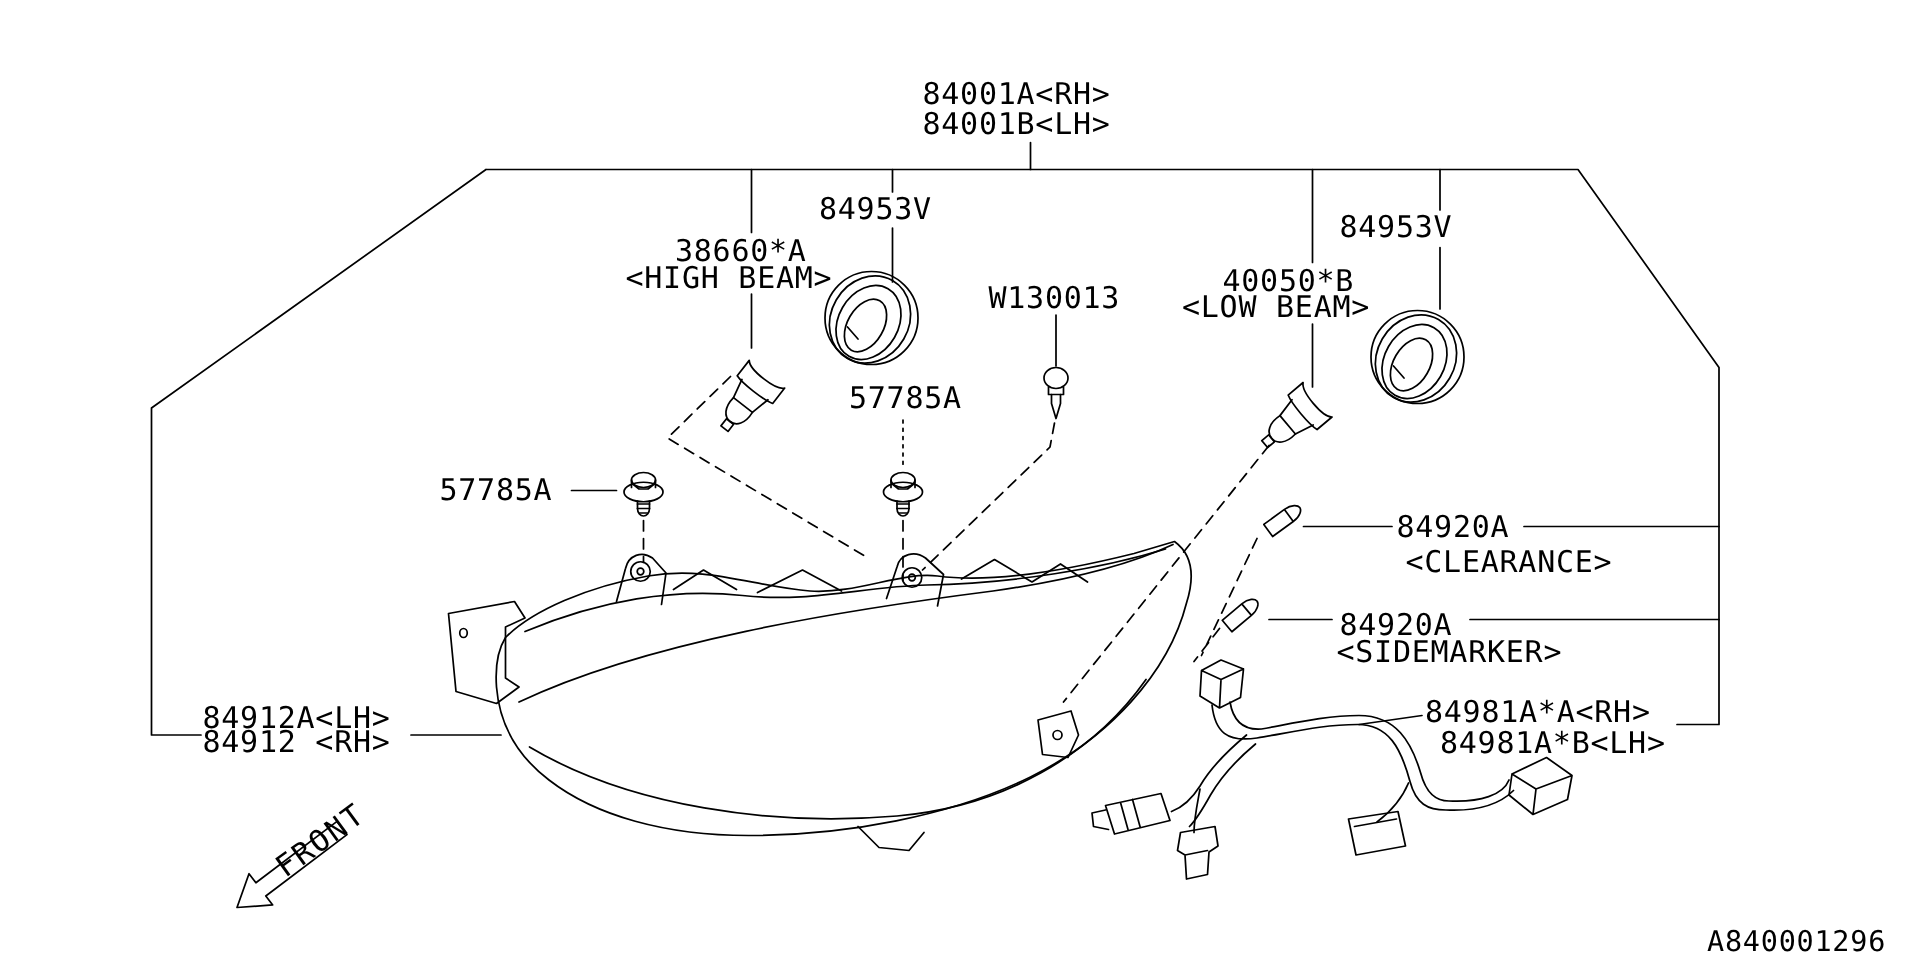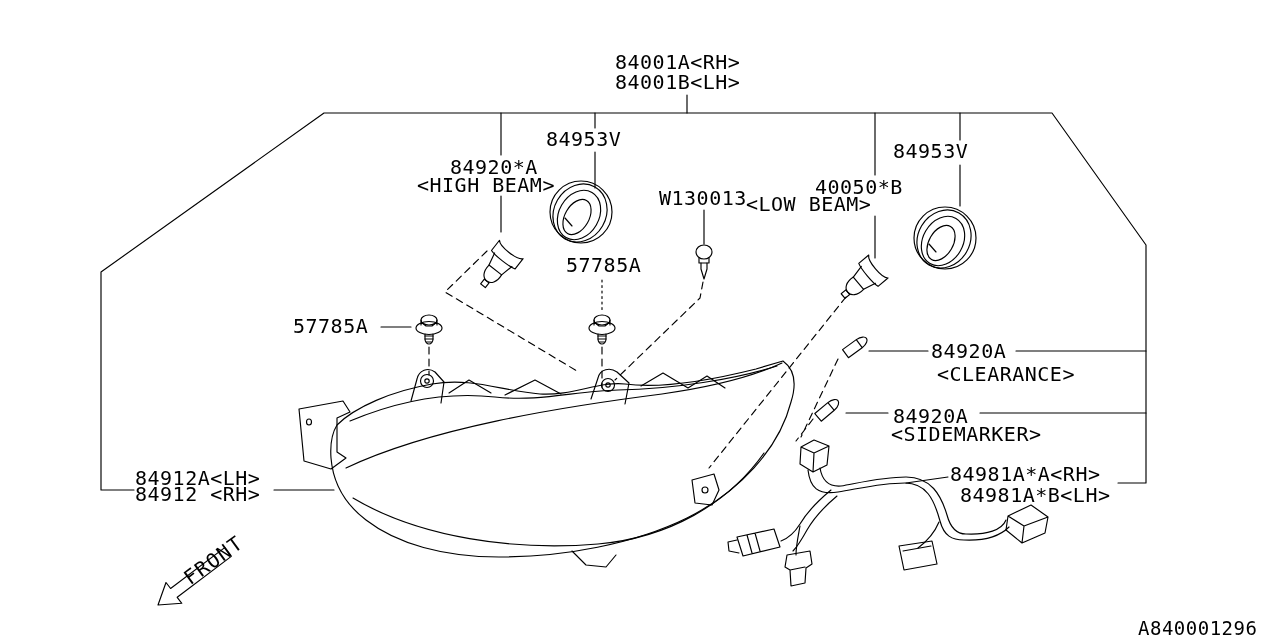--- a/index.html
+++ b/index.html
@@ -157,25 +157,25 @@
 
     <path d="M224.7,547.6 L170.6,588.5 L166,582.5 L158,605 L181.8,603.3 L177.2,597.3 L231.3,556.4 Z"></path>
   </svg>
 
   <div class="lbl" style="left:615px;top:52px">84001A&lt;RH&gt;</div>
   <div class="lbl" style="left:615px;top:72px">84001B&lt;LH&gt;</div>
 
   <div class="lbl" style="left:546px;top:129px">84953V</div>
   <div class="lbl" style="left:893px;top:141px">84953V</div>
 
-  <div class="lbl" style="left:450px;top:157px">84920*A</div>
+  <div class="lbl" style="left:450px;top:157px">38660*A</div>
   <div class="lbl" style="left:417px;top:175px">&lt;HIGH BEAM&gt;</div>
 
   <div class="lbl" style="left:815px;top:177px">40050*B</div>
-  <div class="lbl" style="left:746px;top:194px">&lt;LOW BEAM&gt;</div>
+  <div class="lbl" style="left:788px;top:194px">&lt;LOW BEAM&gt;</div>
 
   <div class="lbl" style="left:659px;top:188px">W130013</div>
 
   <div class="lbl" style="left:566px;top:255px">57785A</div>
   <div class="lbl" style="left:293px;top:316px">57785A</div>
 
   <div class="lbl" style="left:931px;top:341px">84920A</div>
   <div class="lbl" style="left:937px;top:364px">&lt;CLEARANCE&gt;</div>
 
   <div class="lbl" style="left:893px;top:406px">84920A</div>

